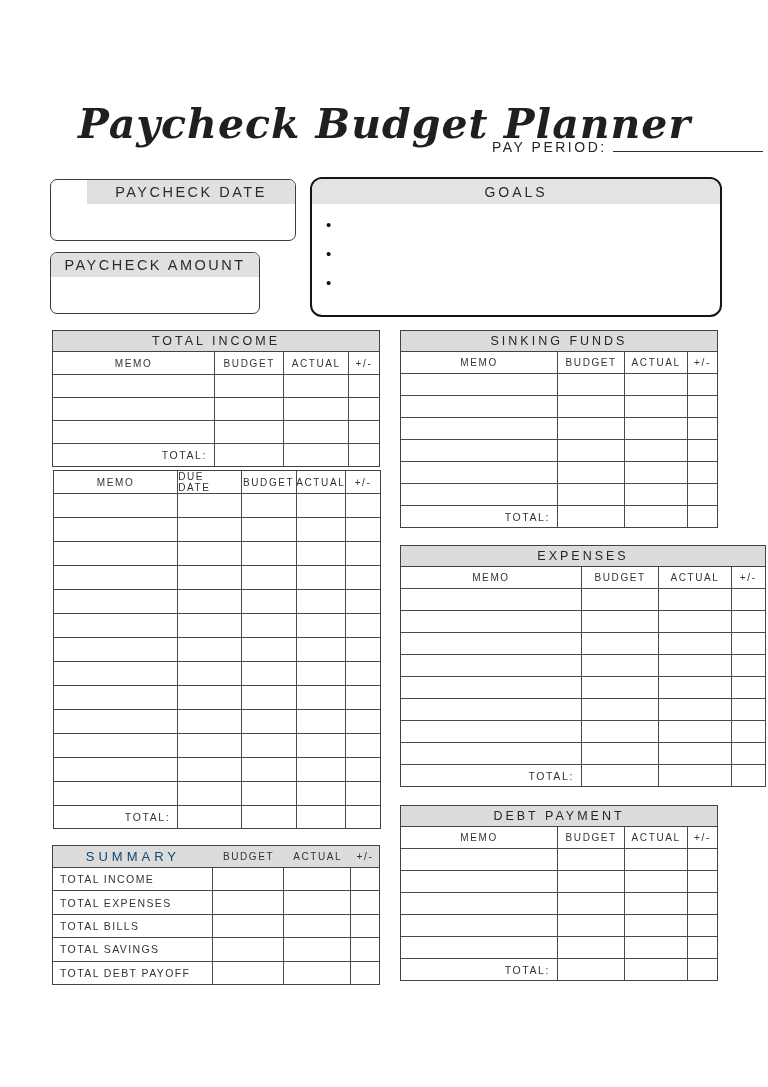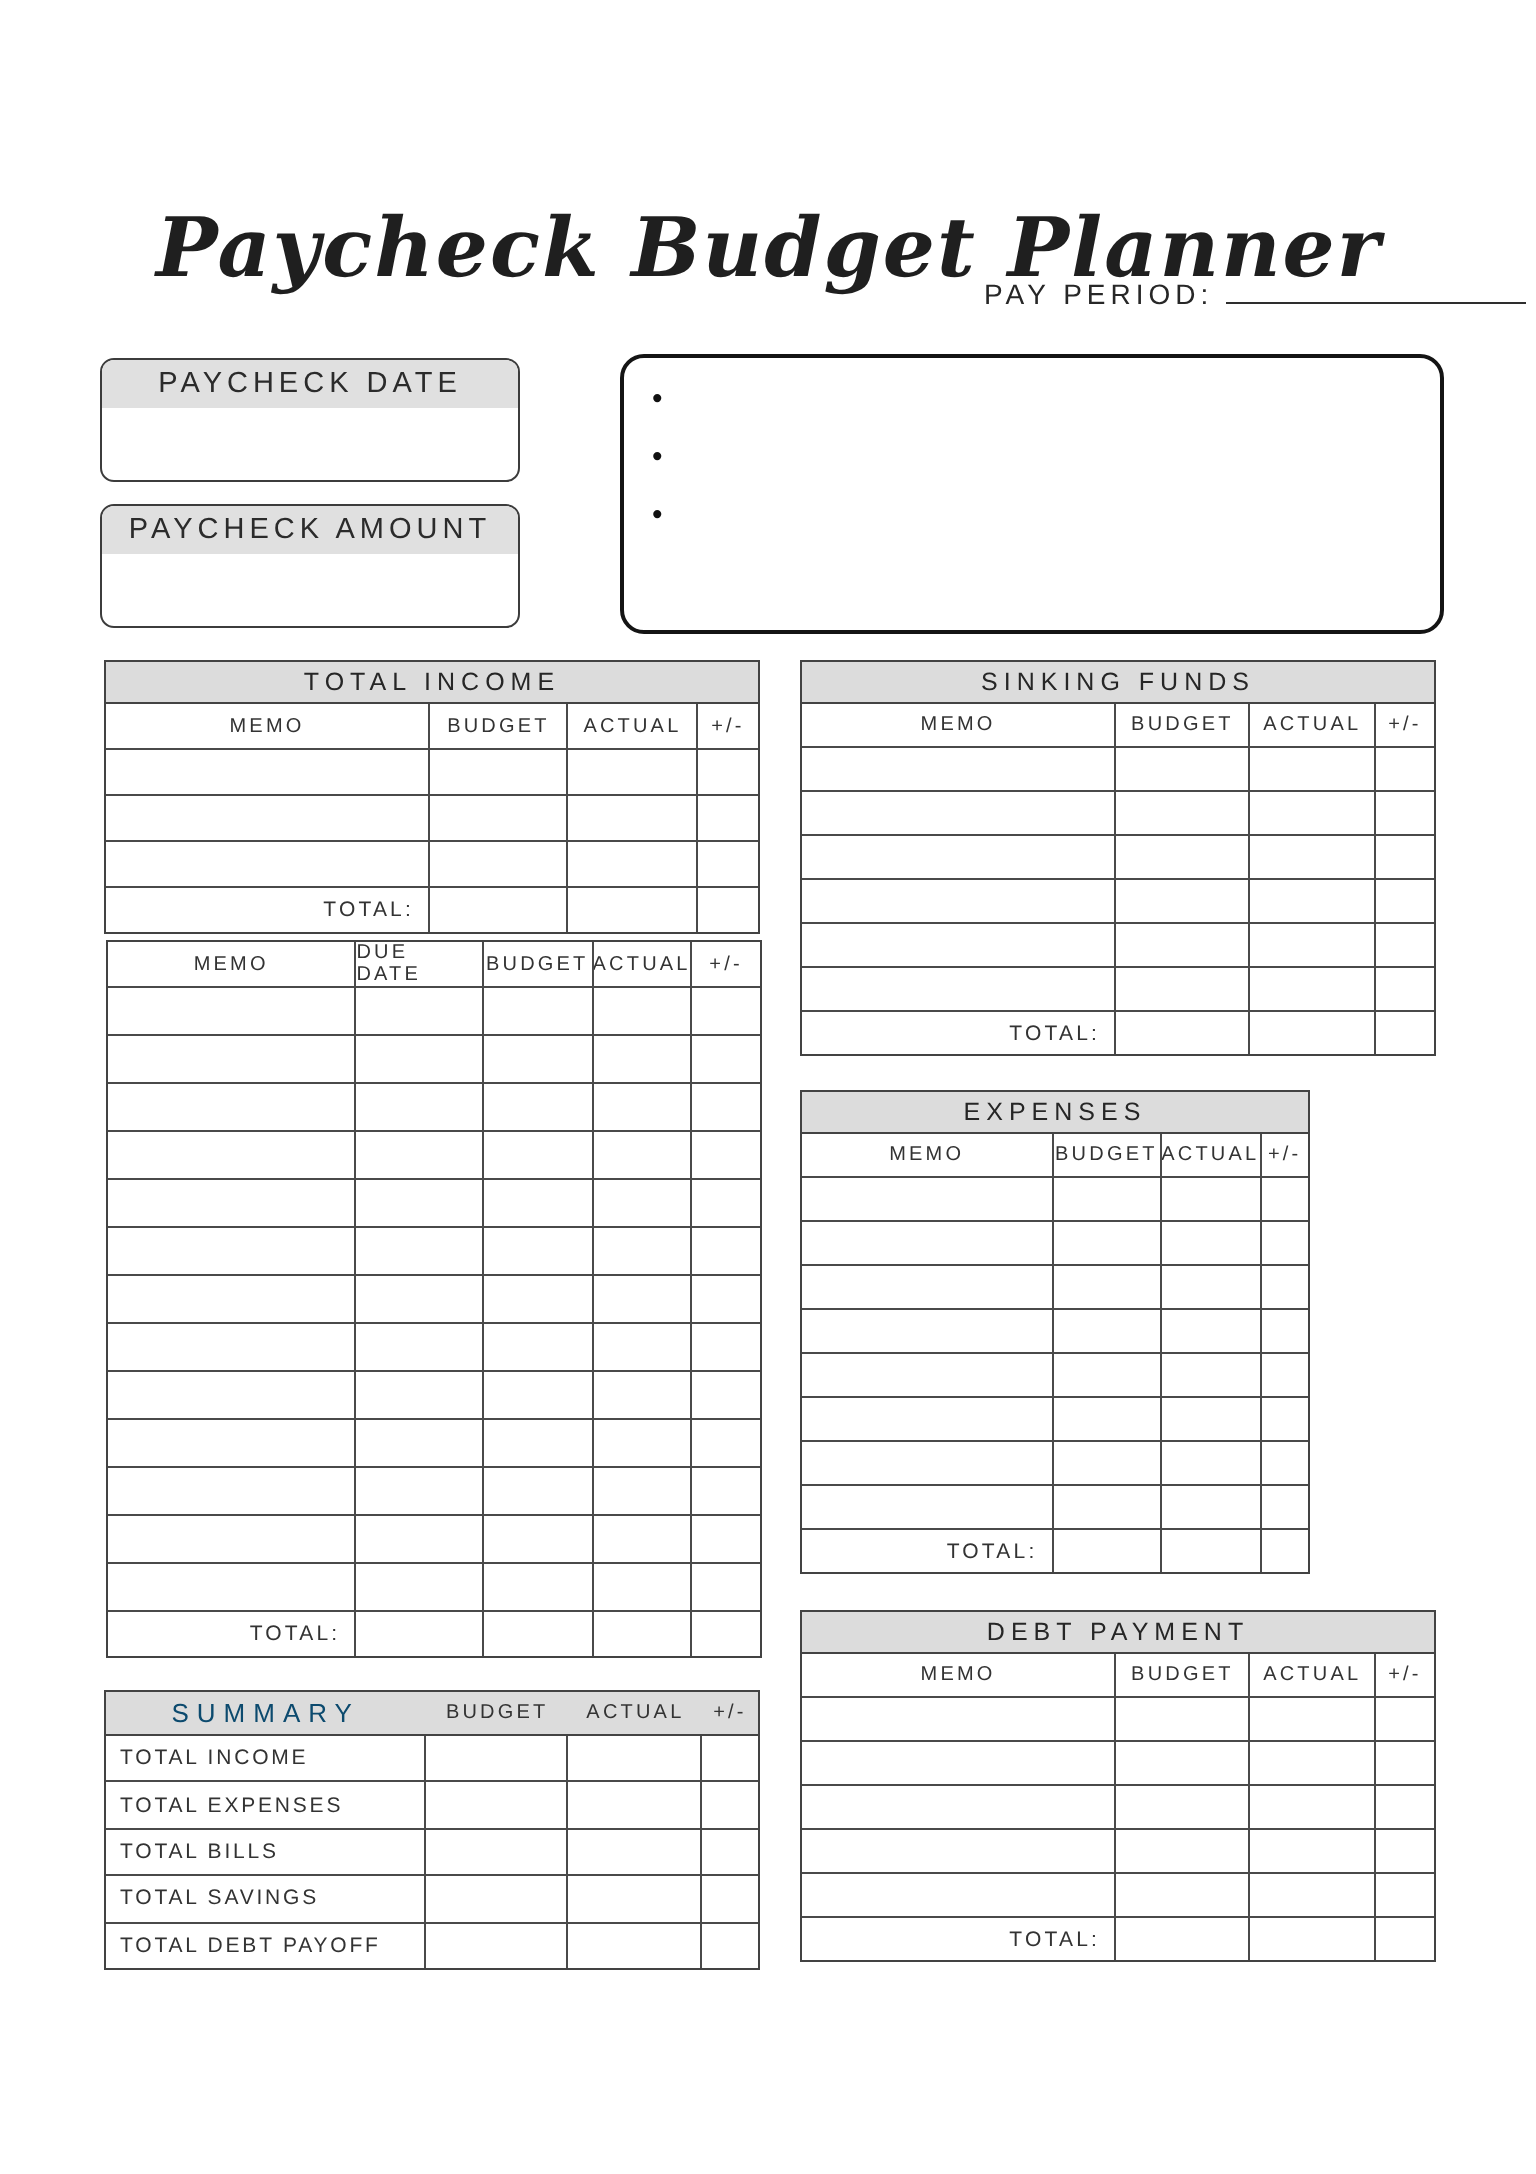--- a/index.html
+++ b/index.html
@@ -58,21 +58,21 @@
   .cell:not(:last-child){border-right:1px solid #4a4a4a;}
   .cell.hdr{font-size:10px;letter-spacing:1.6px;color:#333;}
   .cell.total{justify-content:flex-end;padding-right:7px;font-size:10.5px;letter-spacing:1.6px;color:#333;}
   .g4{grid-template-columns:49.7% 21.3% 19.8% 9.2%;}
   .g5{grid-template-columns:38.1% 19.5% 16.8% 15.2% 10.4%;}
   .gsum{grid-template-columns:49% 22% 20.4% 8.6%;}
   
   #t-other-income {left:52px;top:330px;width:328px;--rh:22px;}
   #t-sinking-funds{left:400px;top:330px;width:318px;--rh:21px;}
   #t-bills        {left:53px;top:470px;width:328px;--rh:23px;--hh:22px;}
-  #t-expenses     {left:400px;top:545px;width:255px;--rh:21px;}
+  #t-expenses     {left:400px;top:545px;width:366px;--rh:21px;}
   #t-debt-payment {left:400px;top:805px;width:318px;--rh:21px;}
   
   #summary{
     position:absolute;left:52px;top:845px;width:328px;
     border:1.4px solid #434343;background:#fff;box-sizing:border-box;
   }
   #summary .sum-head{
     display:grid;grid-template-columns:49% 22% 20.4% 8.6%;height:21px;
     background:#dcdcdc;border-bottom:1.3px solid #434343;align-items:center;
   }
@@ -82,30 +82,31 @@
   #summary .cell.lbl{justify-content:flex-start;padding-left:7px;font-size:10.5px;letter-spacing:1.4px;color:#333;}
 </style>
 </head>
 <body>
 
 <div class="page-title">Paycheck Budget Planner</div>
 <div class="pay-period">
   <span>PAY PERIOD:</span><span class="pp-line"></span>
 </div>
 
-<div class="mini-box" style="top:179px;">
+<div class="mini-box" style="top:179px;padding-left:36px;">
   <div class="band">PAYCHECK DATE</div>
   <div></div>
 </div>
 <div class="mini-box" style="top:252px;">
   <div class="band">PAYCHECK AMOUNT</div>
   <div></div>
 </div>
 
 <div class="goals-box">
+  <div class="band">GOALS</div>
   <div class="goals-bullets">
     <div class="bullet">•</div>
     <div class="bullet">•</div>
     <div class="bullet">•</div>
   </div>
 </div>
 
 <div id="t-other-income" class="tbl">
     <div class="ttl">TOTAL INCOME</div>
     <div class="row hh g4">

